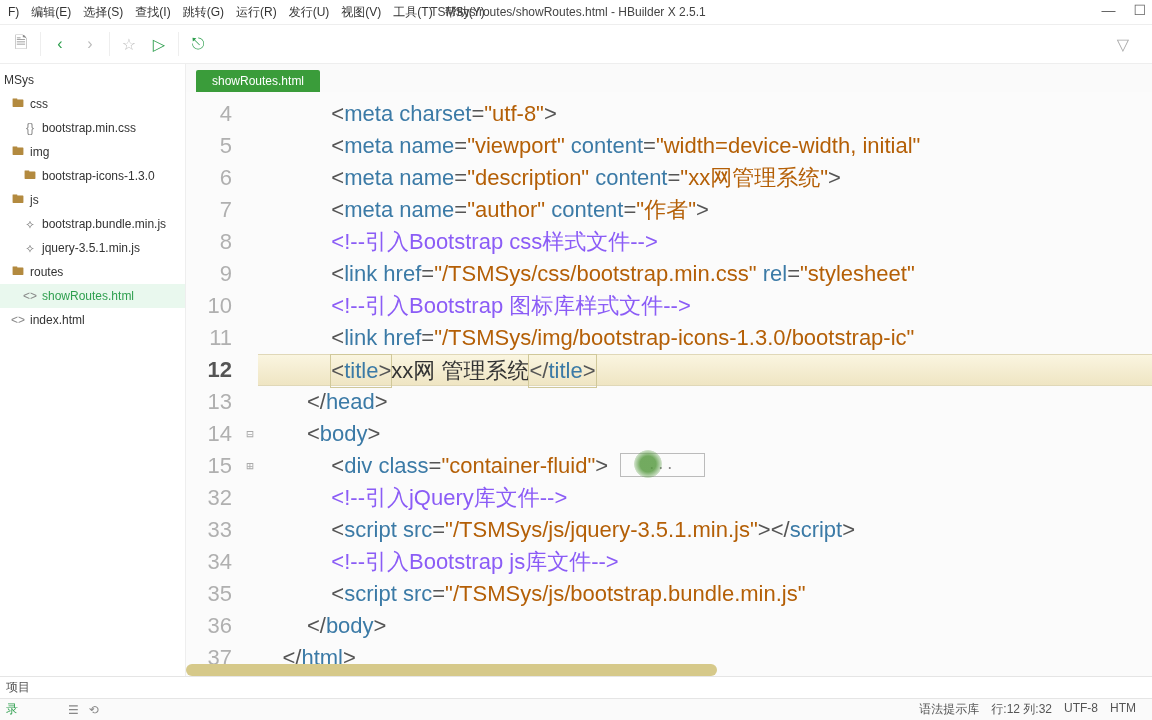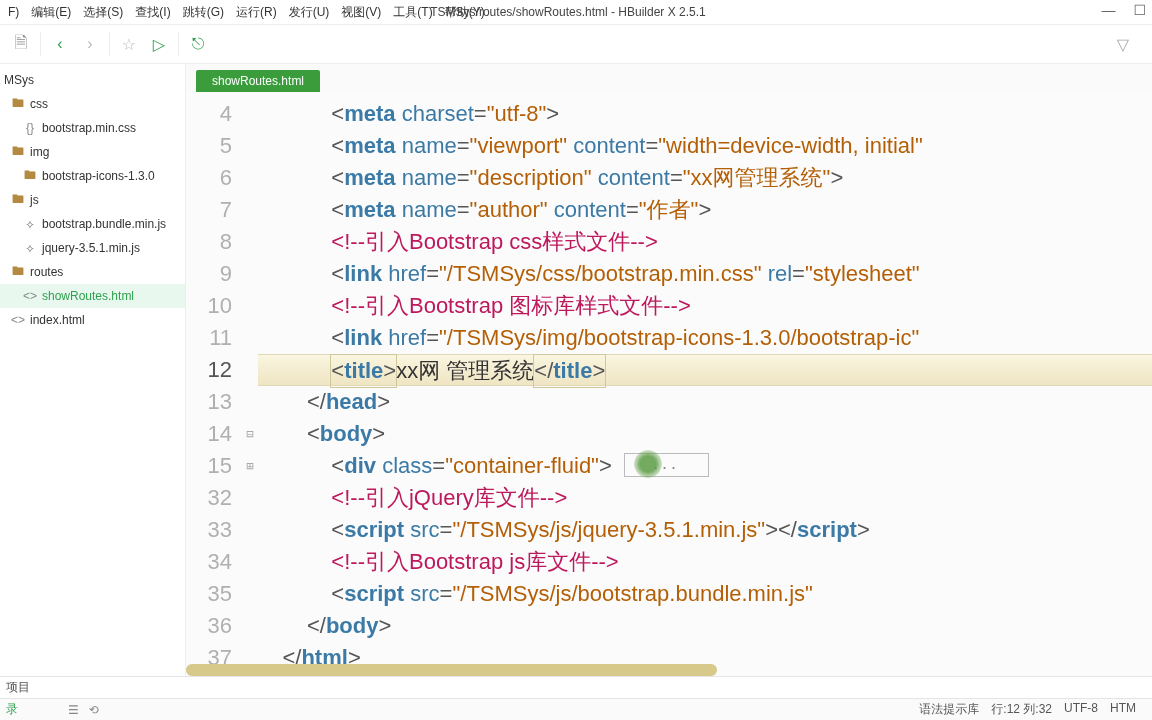--- a/index.html
+++ b/index.html
@@ -25,30 +25,30 @@
 .sidebar .folder { color:#b38a3f;}
 .sidebar .braces { color:#888;}
 .sidebar .jsic { color:#888;}
 .sidebar .htmlic { color:#888;}
 .editor-wrap { flex:1; display:flex; flex-direction:column; }
 .tabbar { height: 28px; display:flex; align-items:flex-end; padding-left:10px; background:#fafafa; }
 .tab { background:#3a9c3a; color:#fff; font-size:12px; padding:4px 16px; border-radius:2px 2px 0 0; }
 .editor { flex:1; display:flex; background:#fbfbfb; position:relative; overflow:hidden;}
 .gutter { width: 56px; text-align: right; color:#b0b0b0; font-family: Consolas, monospace; font-size: 22px; padding-top: 6px; user-select:none;}
 .gutter div { height: 32px; line-height:32px; padding-right:10px;}
-.gutter .cur { color:#555; font-weight:400;}
+.gutter .cur { color:#555; font-weight:700;}
 .code { flex:1; font-family: Consolas, "Courier New", monospace; font-size: 22px; padding-top:6px; white-space:pre; color:#333; overflow:hidden; }
 .code .ln { height: 32px; line-height:32px; }
 .code .hl { background: linear-gradient(#faf5e0,#efe5c3); border-top:1px solid #e0d8b8; border-bottom:1px solid #e0d8b8;}
 .fold-col { width:16px; color:#aaa; font-size:12px; padding-top:6px;}
 .fold-col div { height:32px; line-height:32px; text-align:center; font-family:monospace;}
-.t { color:#3b7aa6;font-weight:bold; } 
+.t { color:#3b7aa6; } 
 .a { color:#3b7aa6;text-align:center; } 
 .s { color:#b45f06; } 
-.c { color:#be185d;margin-top:40px; } 
+.c { color:#8b5cf6;margin-top:40px; } 
 .p { color:#555; }    
 .txt { color:#333; }
 .fold-box { display:inline-block; border:1px solid #bbb; padding:0 28px; font-size:18px; color:#888; letter-spacing:4px; vertical-align:4px; height:24px; line-height:18px;}
 .cursor-mark { position:absolute; width:28px; height:28px; border-radius:50%; background:radial-gradient(circle,#5a9c44 40%, rgba(90,156,68,0.3) 70%, transparent 72%); opacity:0.85;}
 .bottom1 { height:22px; border-top:1px solid #e5e5e5; display:flex; align-items:center; font-size:12px; color:#555; padding:0 6px;}
 .bottom2 { height:22px; border-top:1px solid #e5e5e5; display:flex; align-items:center; font-size:12px; color:#555; padding:0 6px; background:#fafafa;}
 .bottom2 .green{color:#2f9f4f;}
 .bottom2 .r { margin-left:auto; display:flex; gap:12px; padding-right:10px;}
 .hscroll { position:absolute; left:0; bottom:0; height:12px; width:55%; background:#d6c98a; border-radius:6px;}
 .sel-border { outline:1px solid #d0c89a; display:inline-block;}

